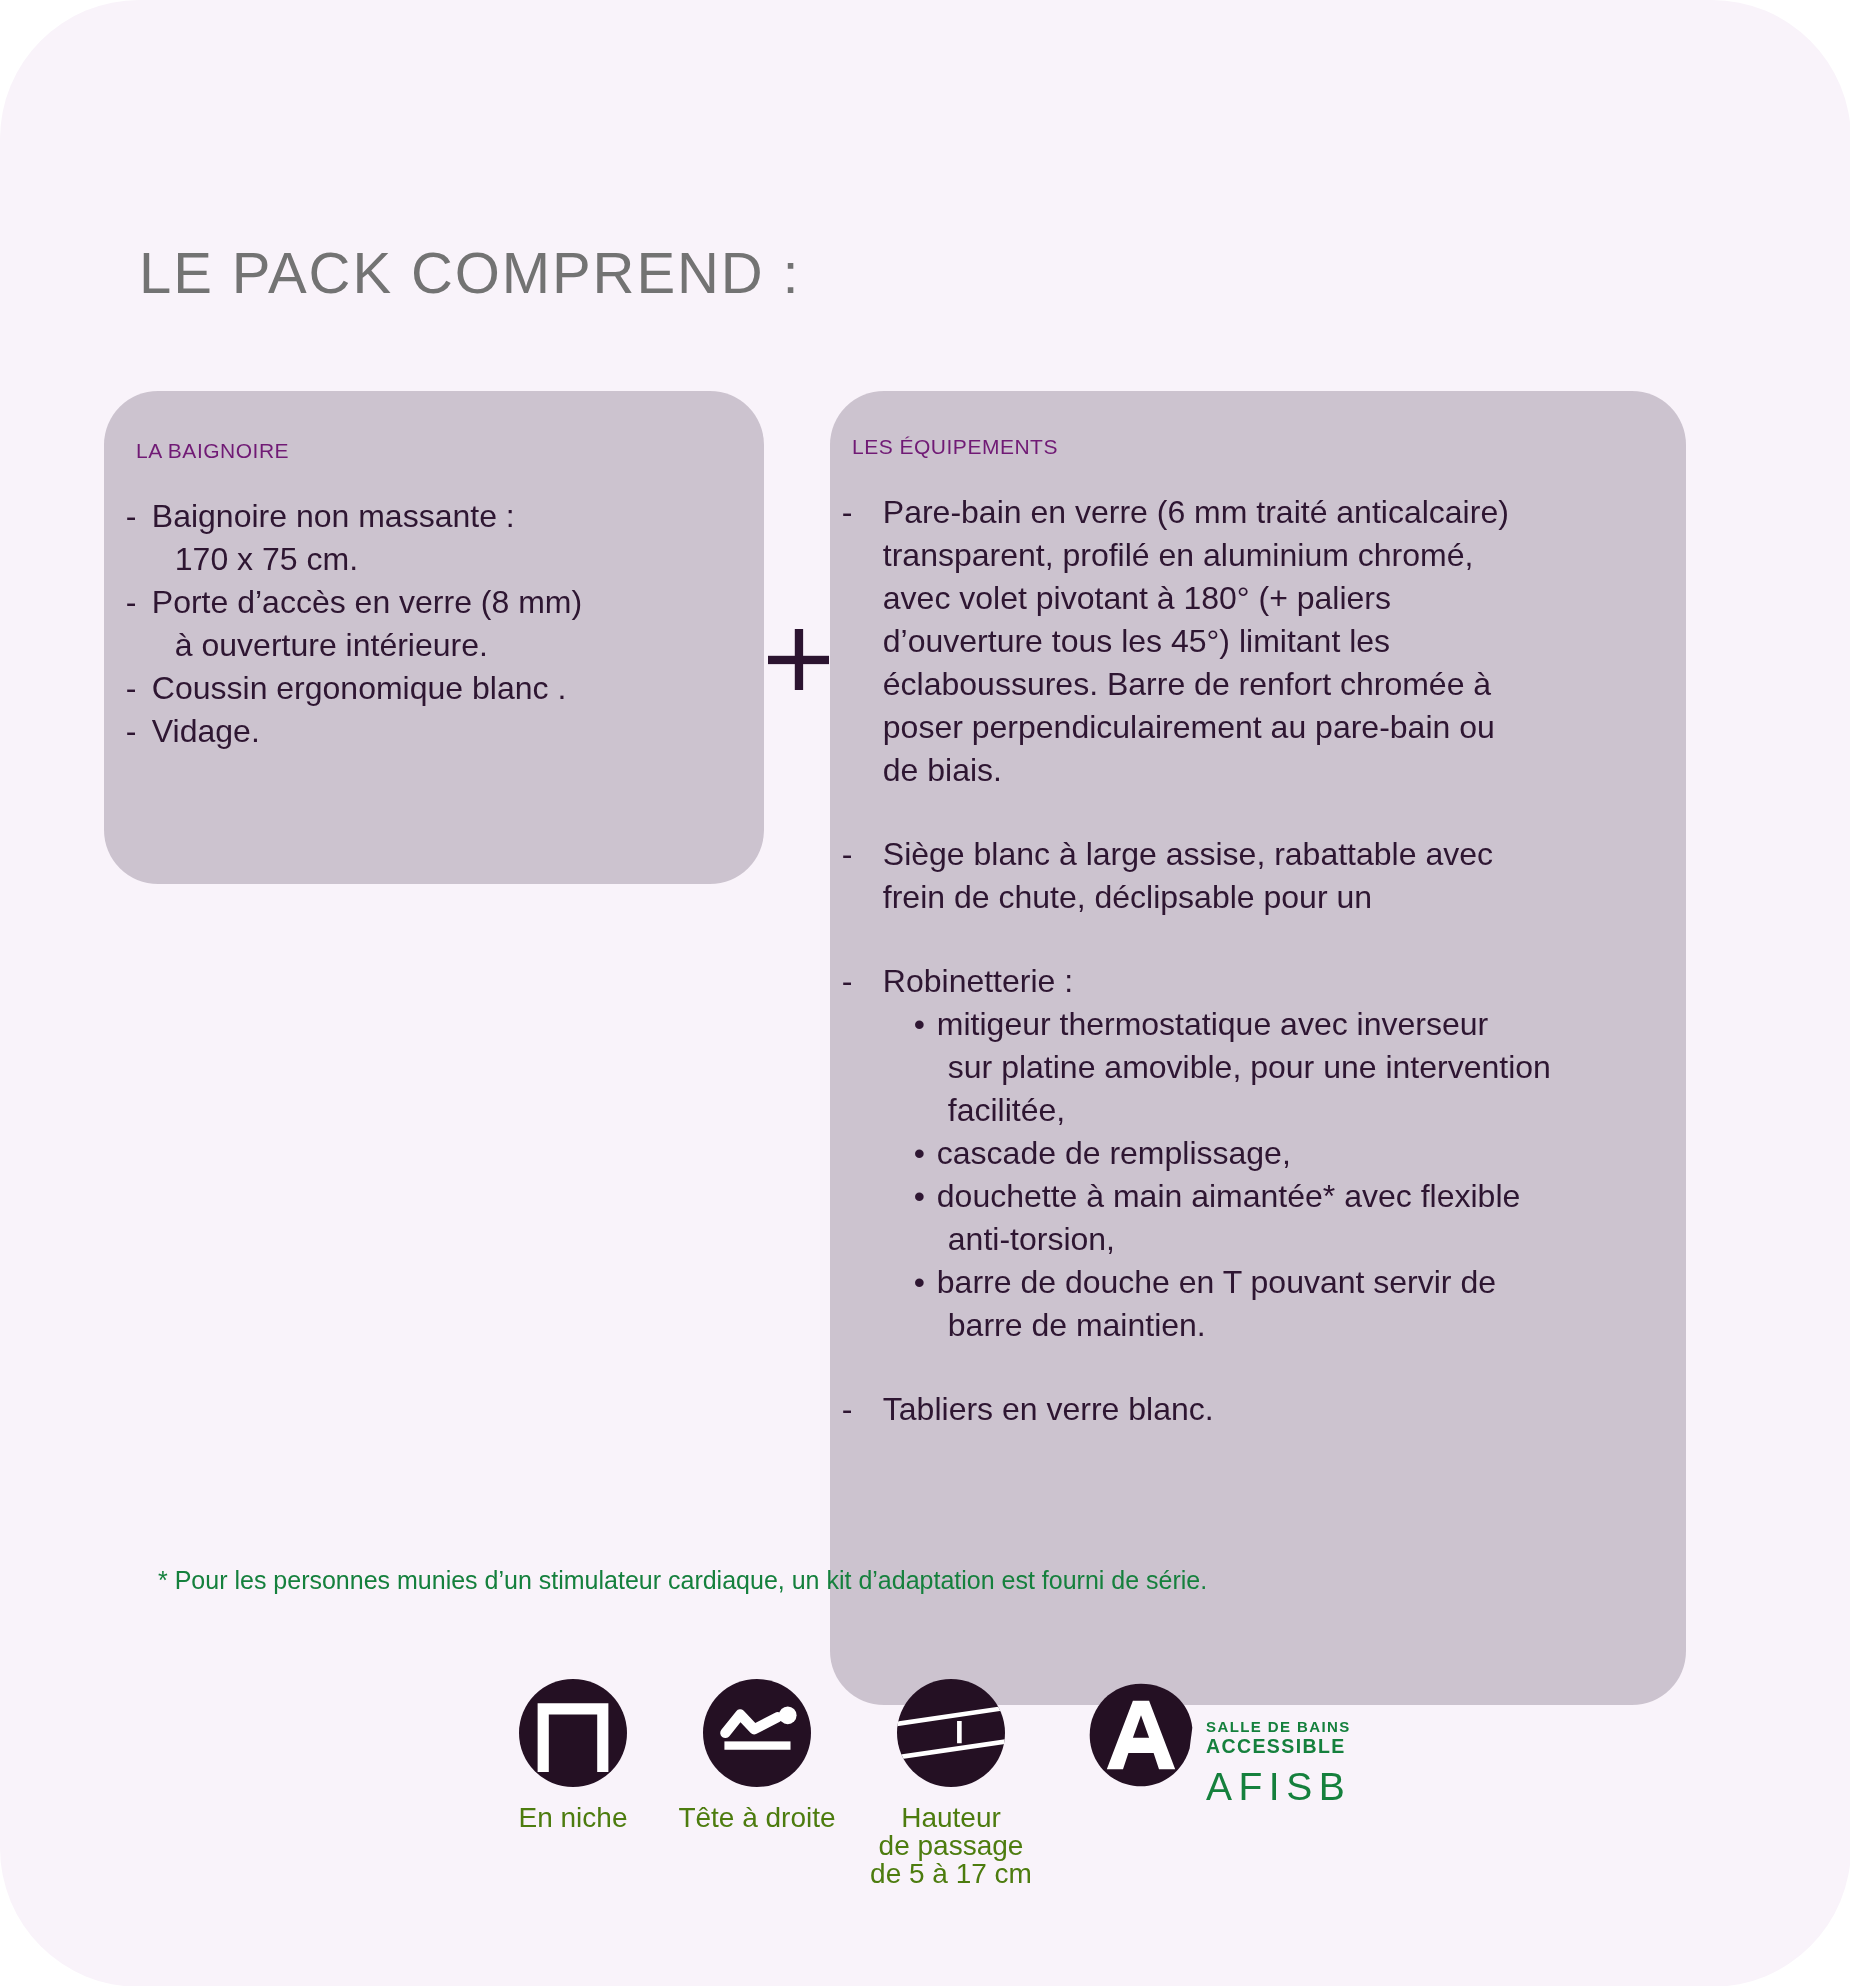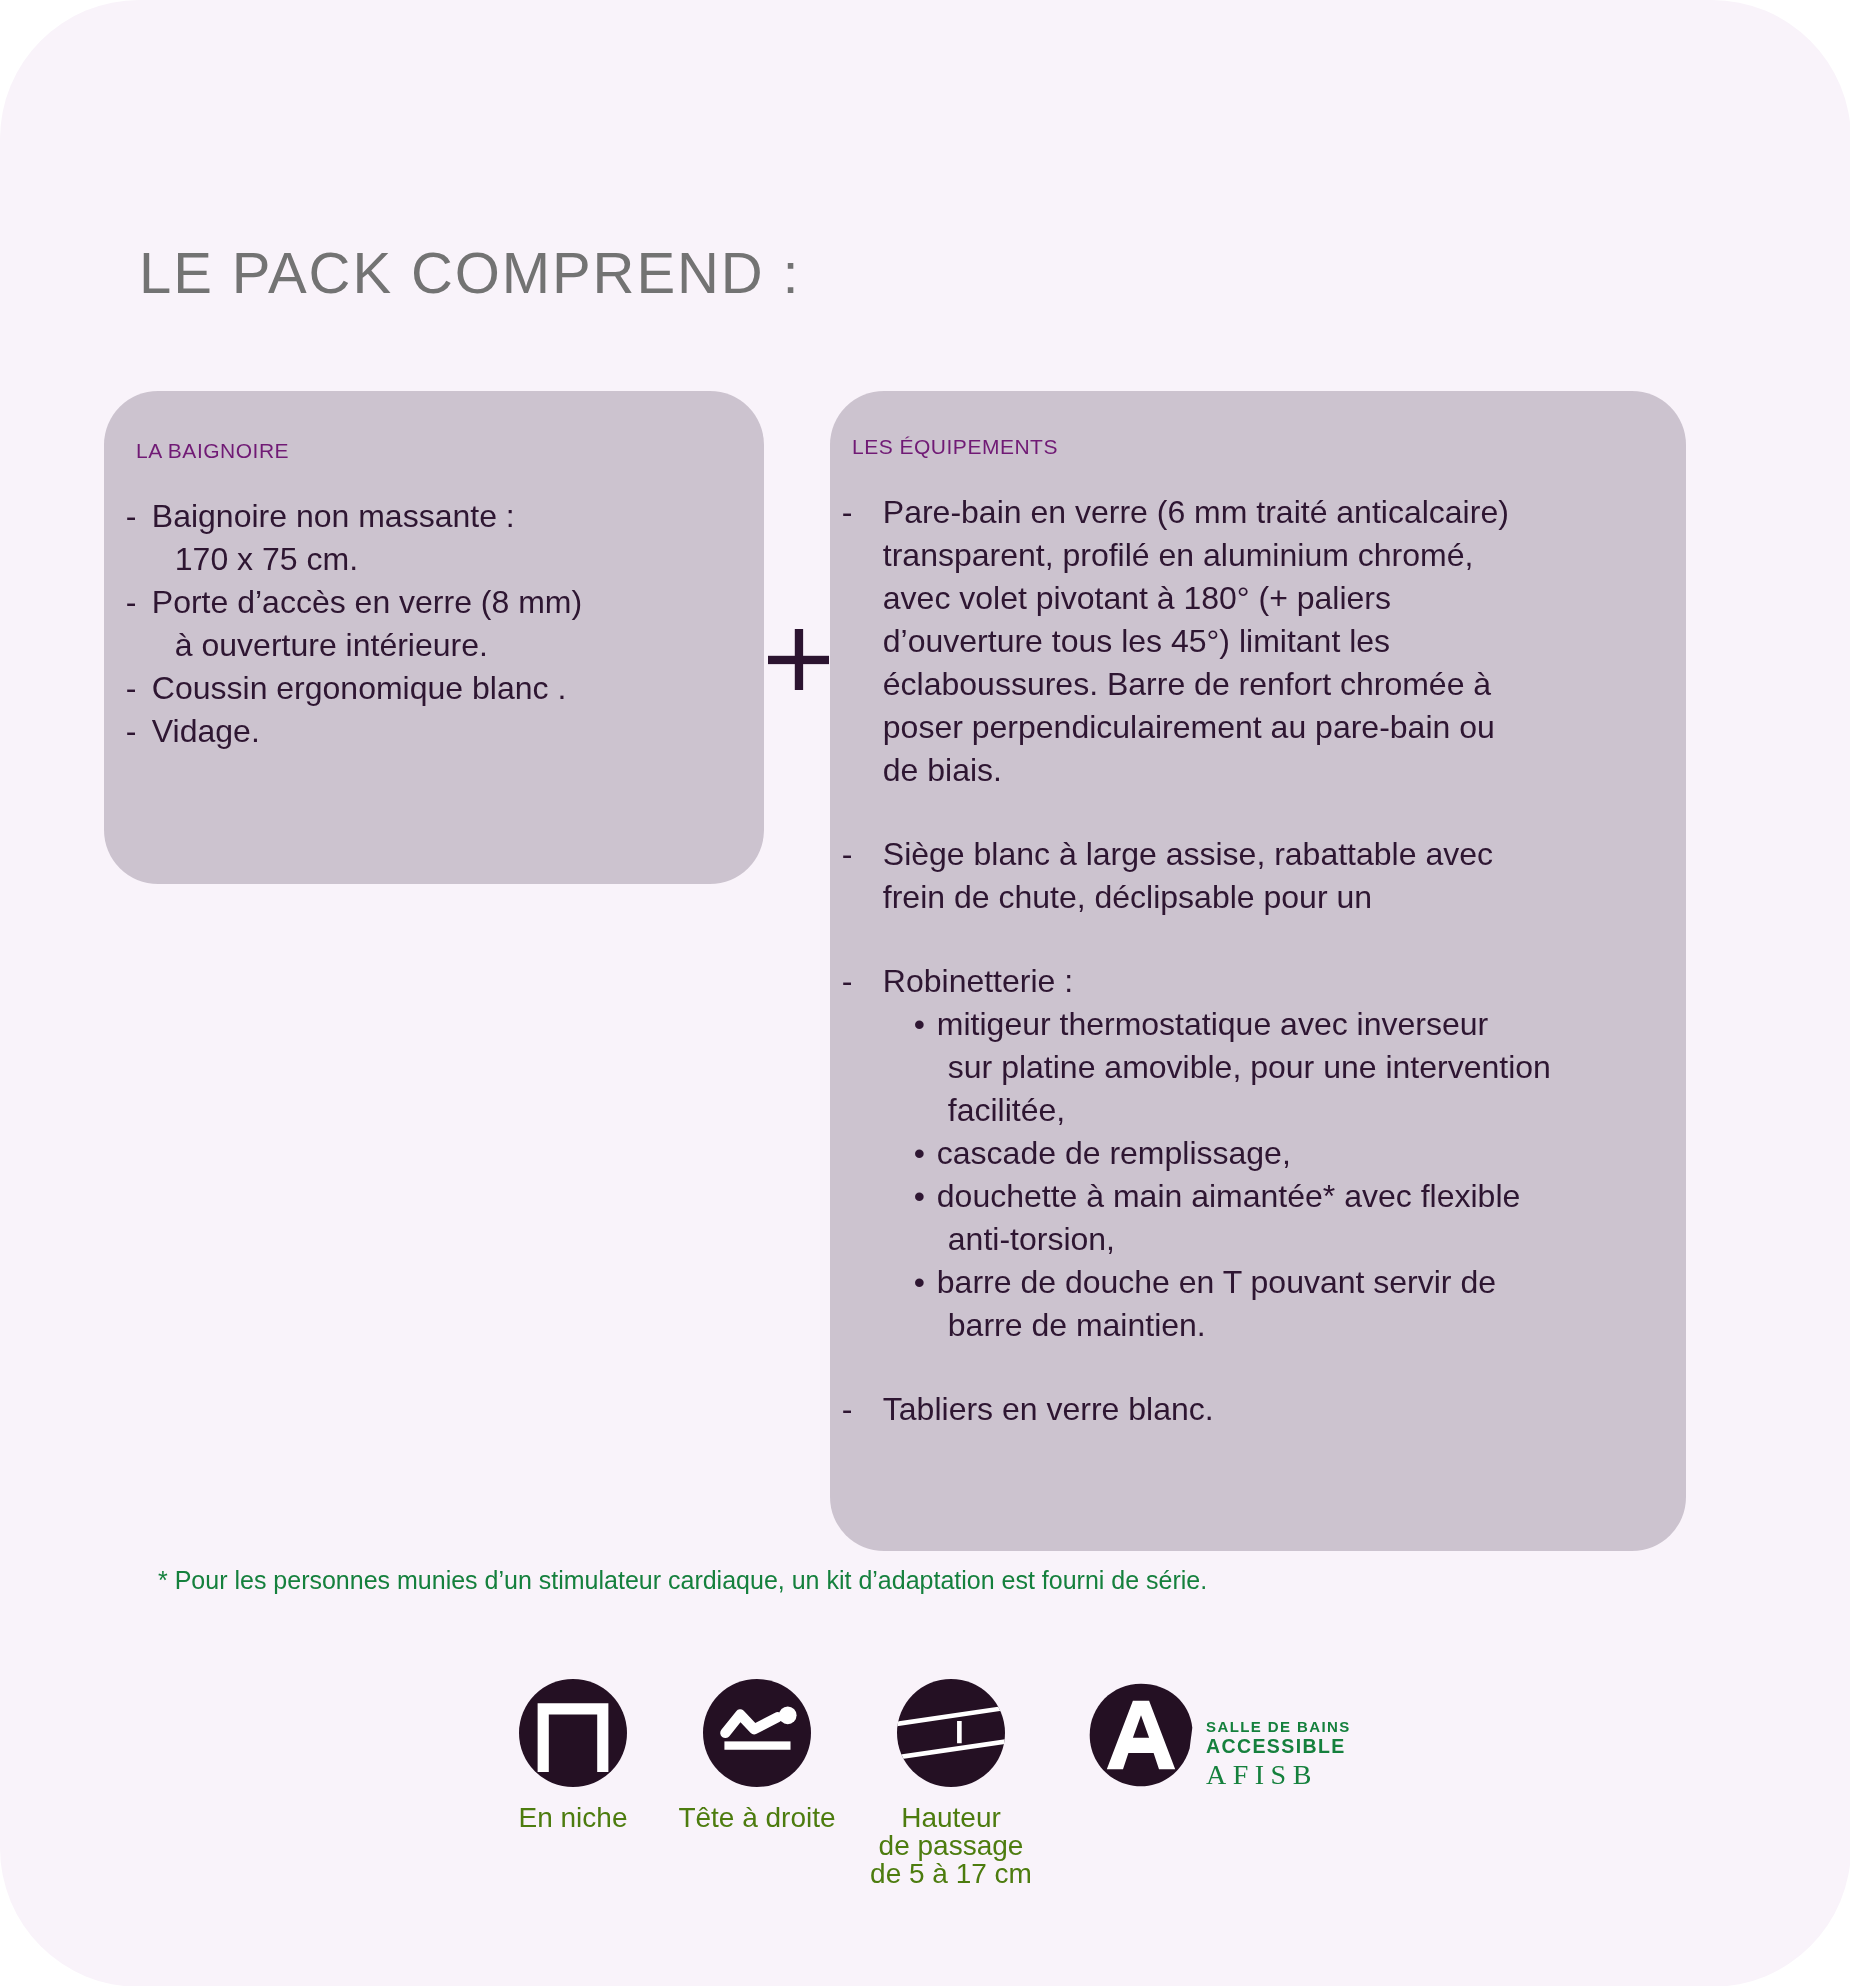--- a/index.html
+++ b/index.html
@@ -5,21 +5,21 @@
   html,body{margin:0;padding:0;background:#ffffff;}
   .page{position:relative;width:1851px;height:1987px;background:#ffffff;overflow:hidden;
         font-family:"Liberation Sans", sans-serif;color:#2e1632;}
   .sheet{position:absolute;inset:0;background:#f9f3fa;border-radius:139px;}
 
   .page-title{position:absolute;left:139px;top:239px;margin:0;font-size:58px;font-weight:400;
               letter-spacing:1.9px;color:#737373;}
 
   .box{position:absolute;background:#ccc3cf;border-radius:54px;box-sizing:border-box;}
   .box-left{left:104px;top:391px;width:660px;height:493px;padding:41px 28px 0 32px;}
-  .box-right{left:830px;top:391px;width:856px;height:1160px;padding:37px 28px 0 22px;}
+  .box-right{left:830px;top:391px;width:856px;height:1314px;padding:37px 28px 0 22px;}
 
   .box h2{margin:0 0 26px 0;font-size:21px;font-weight:400;letter-spacing:0.5px;line-height:37px;color:#701a75;}
 
   .list{font-size:32px;line-height:43px;}
   .item{display:flex;margin-left:-10.2px;}
   .gap{margin-top:41px;}
   .dash{flex:0 0 26px;}
   .box-right .dash{flex:0 0 41px;}
   .lines{flex:1 1 auto;}
   .ln{white-space:nowrap;}
@@ -34,21 +34,21 @@
 
   .pict{position:absolute;margin:0;width:186px;text-align:center;}
   .pict svg{display:block;margin:0 auto;}
   .pict figcaption{margin-top:16.7px;font-size:28px;line-height:28px;color:#4d7c0f;}
 
   .afisb{position:absolute;left:1087px;top:1681px;width:390px;height:111px;}
   .afisb svg{position:absolute;left:0;top:0;}
   .afisb-text{position:absolute;left:119px;top:37px;color:#15803d;}
   .afisb-l1{font-size:15px;font-weight:700;letter-spacing:1.4px;line-height:17.6px;}
   .afisb-l2{font-size:19.5px;font-weight:700;letter-spacing:1.4px;line-height:21.3px;}
-  .afisb-l3{font-size:28px;font-weight:400;letter-spacing:6.5px;line-height:32px;margin-top:2px;font-family:Liberation Serif, serif;}
+  .afisb-l3{font-size:39px;font-weight:400;letter-spacing:6.5px;line-height:32px;margin-top:14px;}
 </style>
 </head>
 <body>
 
 <div class="page">
   <div class="sheet">
 
     <h1 class="page-title">LE PACK COMPREND :</h1>
 
     <section class="box box-left">

